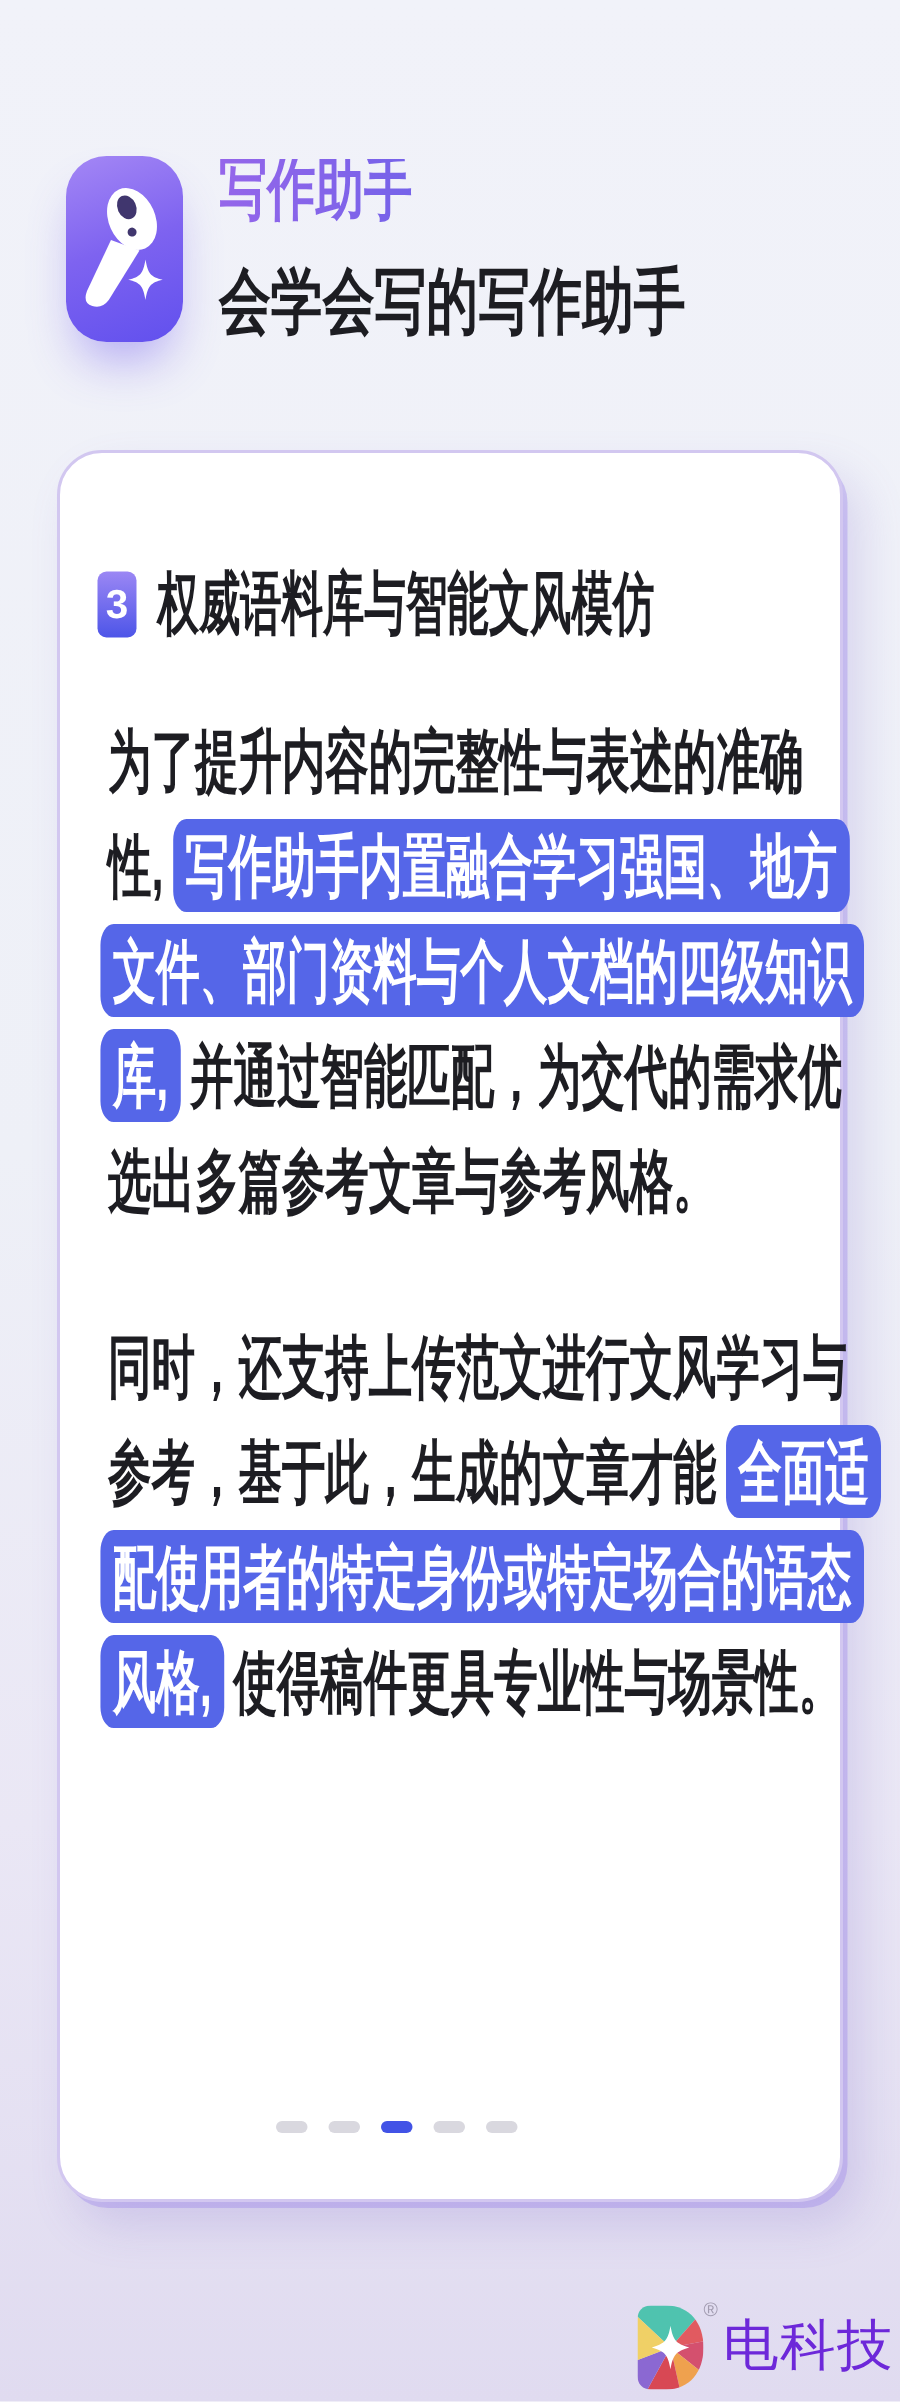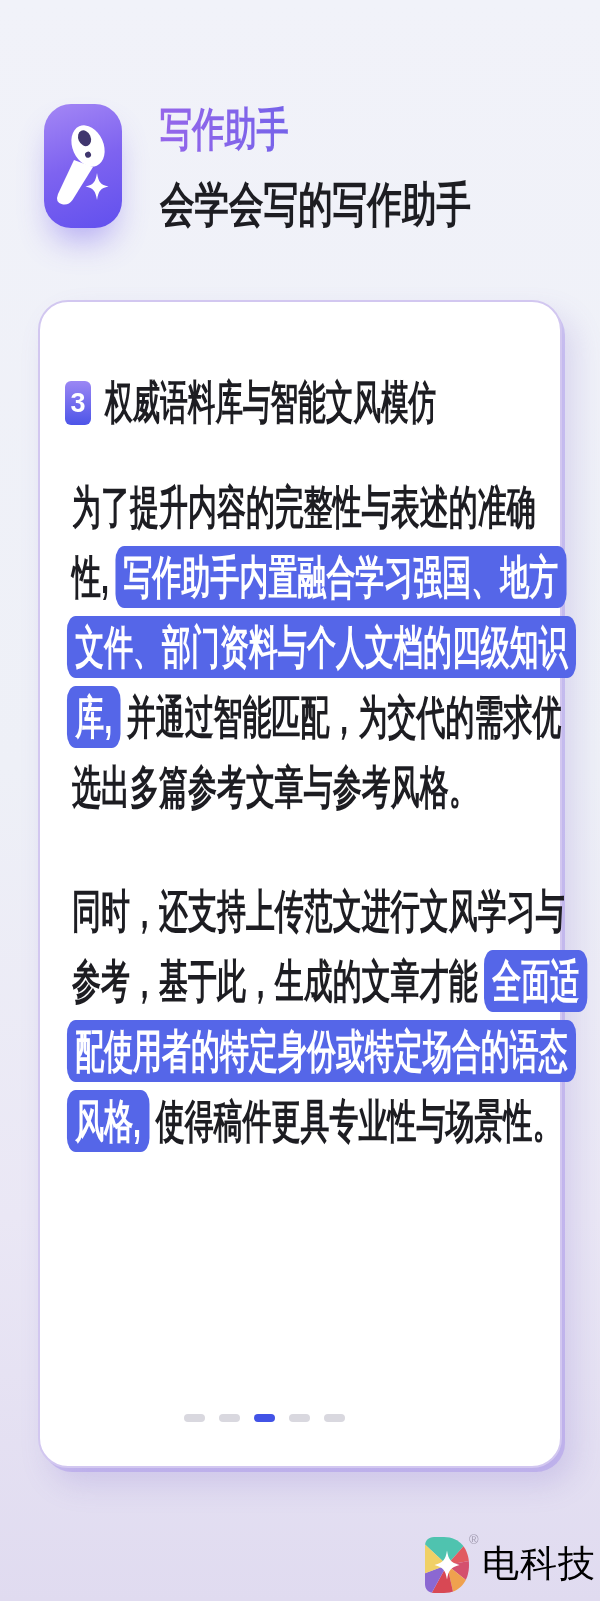--- a/index.html
+++ b/index.html
@@ -9,21 +9,21 @@
     font-family:"Liberation Sans",sans-serif;
     -webkit-font-smoothing:antialiased;
   }
   
   .app-icon{
     position:absolute;left:44px;top:104px;width:78px;height:124px;border-radius:27px;
     background:linear-gradient(160deg,#a487f5 0%,#7e63f0 48%,#6150ee 100%);
     box-shadow:0 20px 32px -8px rgba(108,86,238,.45);
   }
   .app-icon svg{position:absolute;inset:0;}
-  .hdr-titles{position:absolute;left:160px;top:106px;}
+  .hdr-titles{position:absolute;left:146px;top:106px;font-family:Liberation Mono, monospace;}
   .app-name{
     font-size:46px;font-weight:bold;line-height:46px;white-space:nowrap;
     transform:scaleX(.70);transform-origin:0 50%;
     background:linear-gradient(90deg,var(--grad1,#9566ea),var(--grad2,#4a5ee8));
     -webkit-background-clip:text;background-clip:text;
     -webkit-text-fill-color:transparent;color:transparent;
   }
   .tagline{
     margin-top:28px;font-size:48px;font-weight:bold;line-height:50px;color:#1d1d22;
     white-space:nowrap;transform:scaleX(.72);transform-origin:0 50%;
@@ -59,21 +59,21 @@
   .seg.hl:first-child{margin-left:-8px;}
   .seg.hl:last-child{margin-right:0;}
   .dots{position:absolute;left:144px;top:1112px;display:flex;gap:14px;}
   .dot{width:21px;height:8px;border-radius:4px;background:var(--dot,#d9d8df);}
   .dot.active{background:var(--dotA,#4253e6);}
   
   .brand-logo{position:absolute;left:424px;top:1536px;width:46px;height:58px;}
   .reg-mark{position:absolute;left:469px;top:1532px;font-size:13px;color:#a29cb1;}
   .brand-name{
     position:absolute;left:482px;top:1544px;font-size:37px;line-height:40px;
-    color:#000000;font-weight:400;letter-spacing:1px;white-space:nowrap;
+    color:#6d28d9;font-weight:400;letter-spacing:1px;white-space:nowrap;
   }
 </style>
 </head>
 <body>
 
 <div class="app-icon">
   <svg viewBox="0 0 78 124">
     <g transform="rotate(-24 44 42)">
       <ellipse cx="44" cy="42" rx="15.5" ry="21.5" fill="#ffffff"></ellipse>
       <ellipse cx="44" cy="33.5" rx="6.2" ry="8.2" fill="#40366e"></ellipse>

